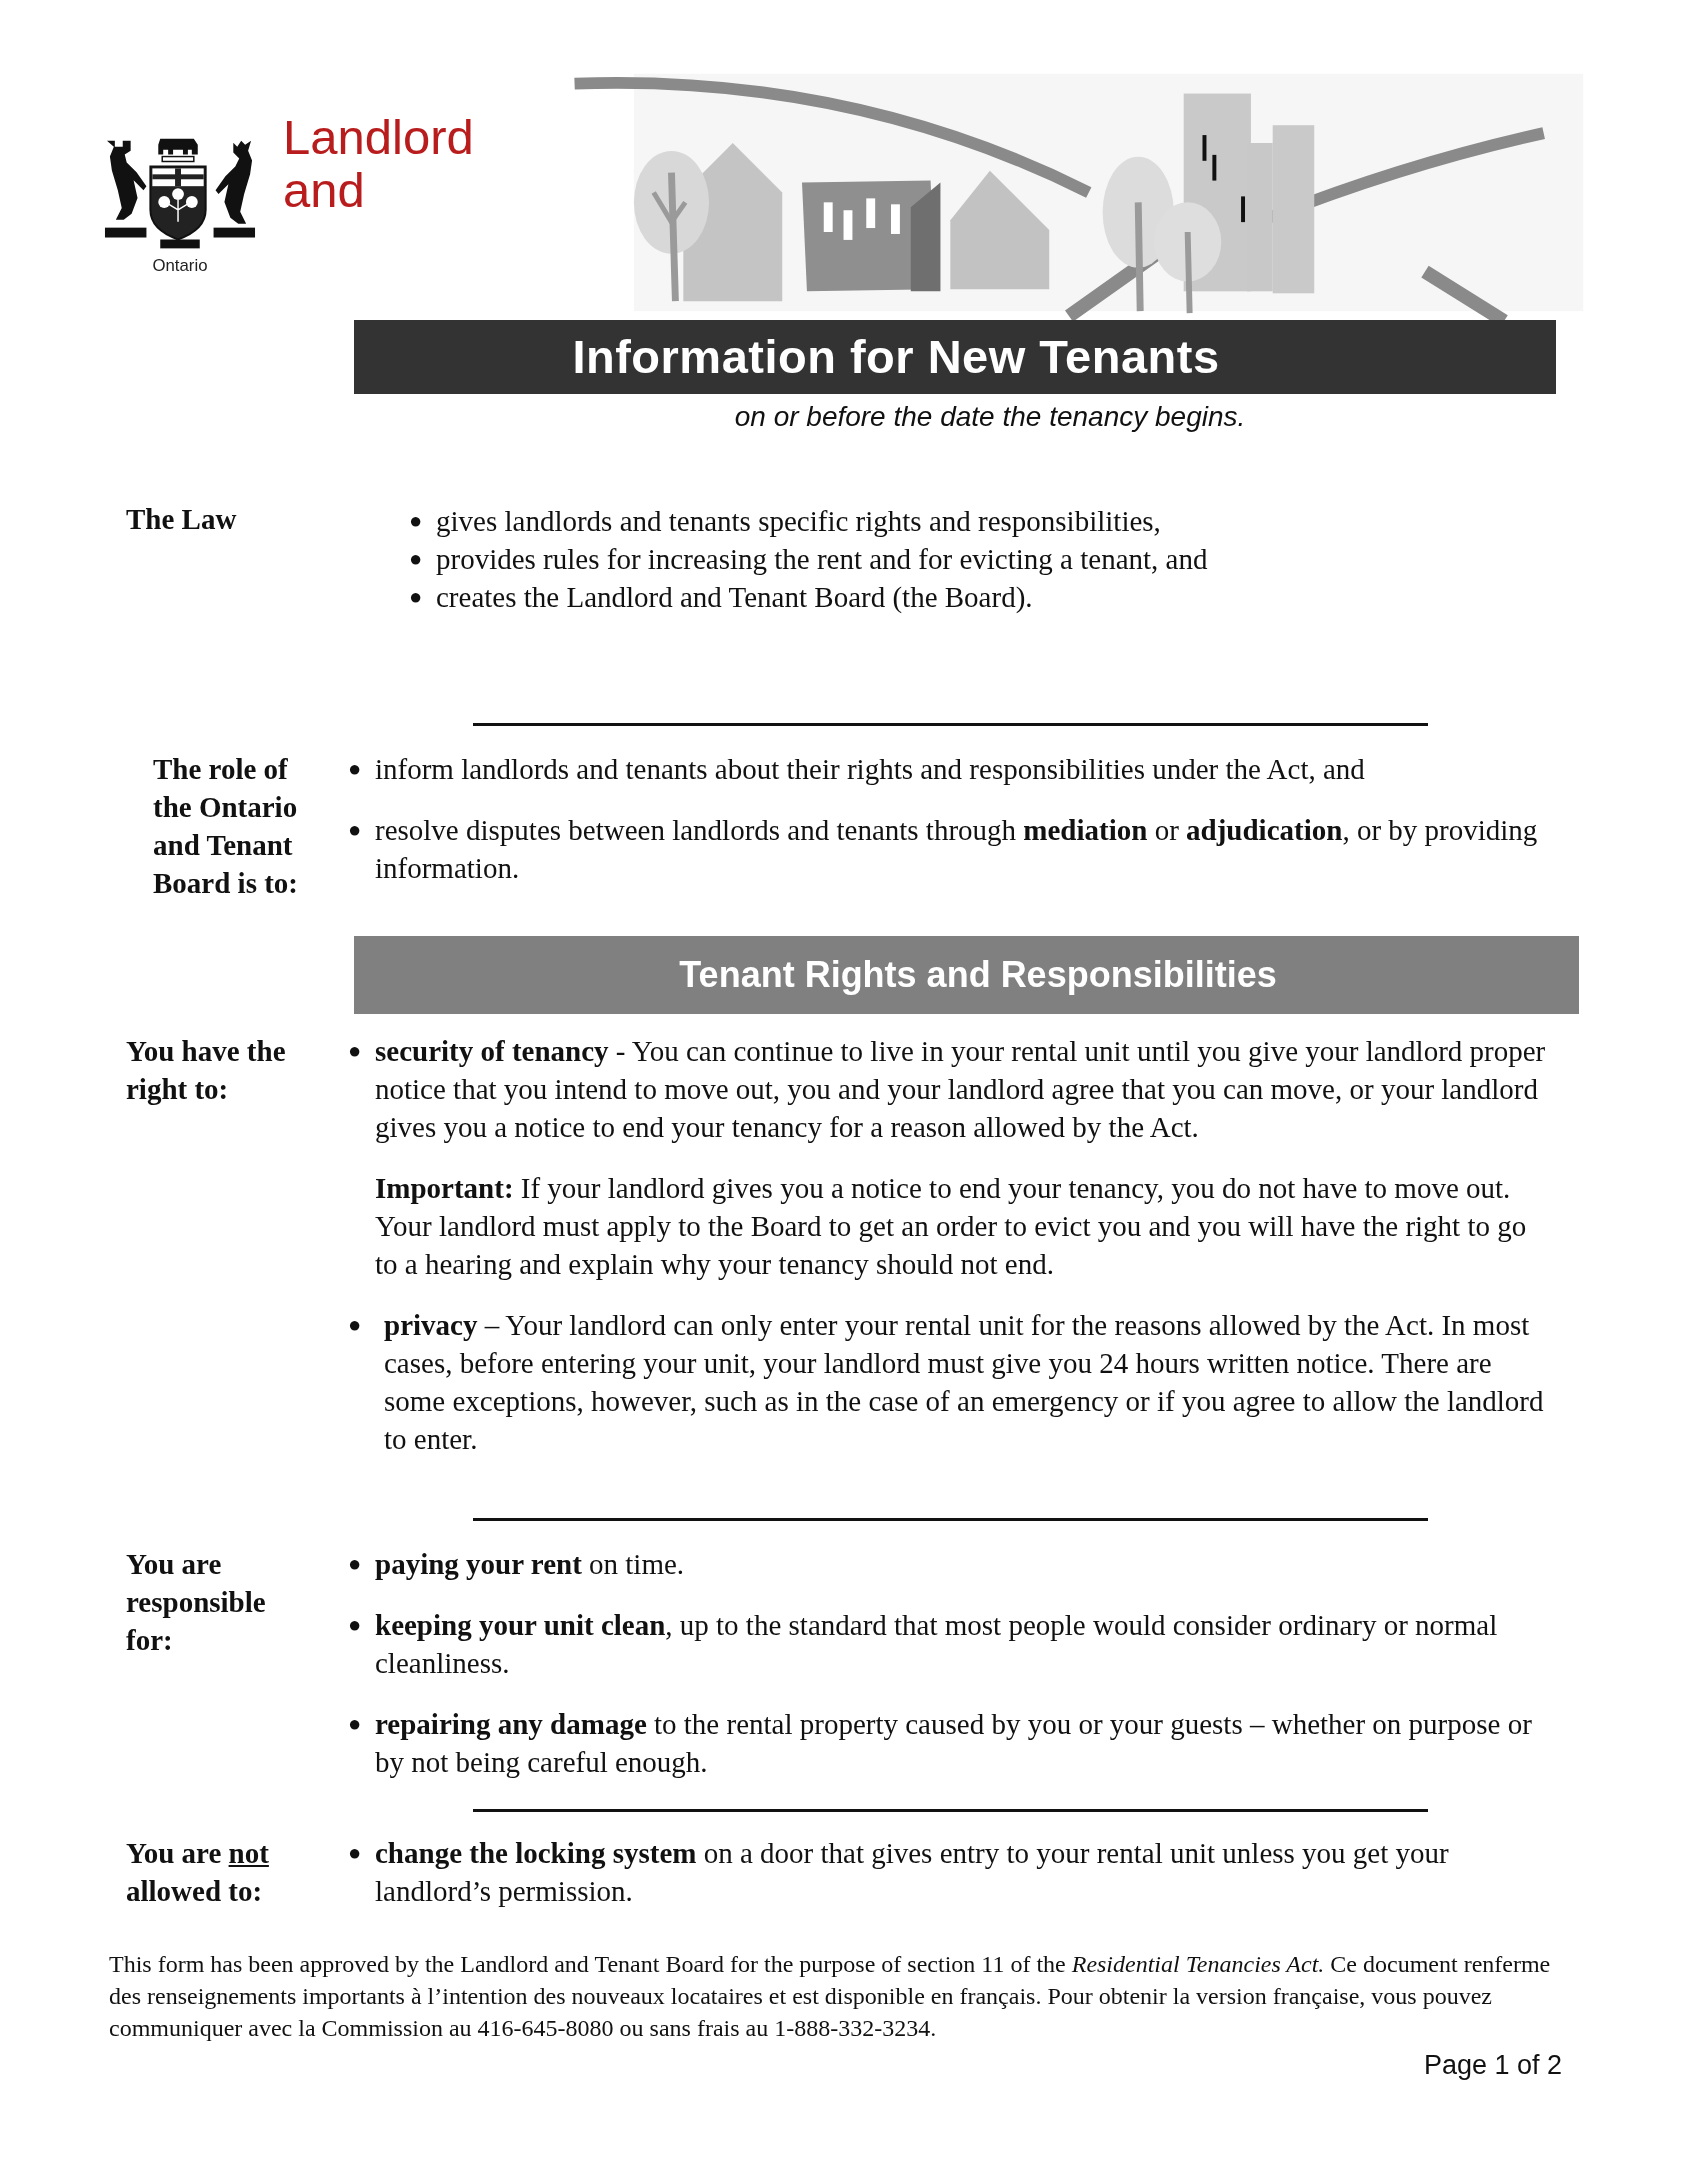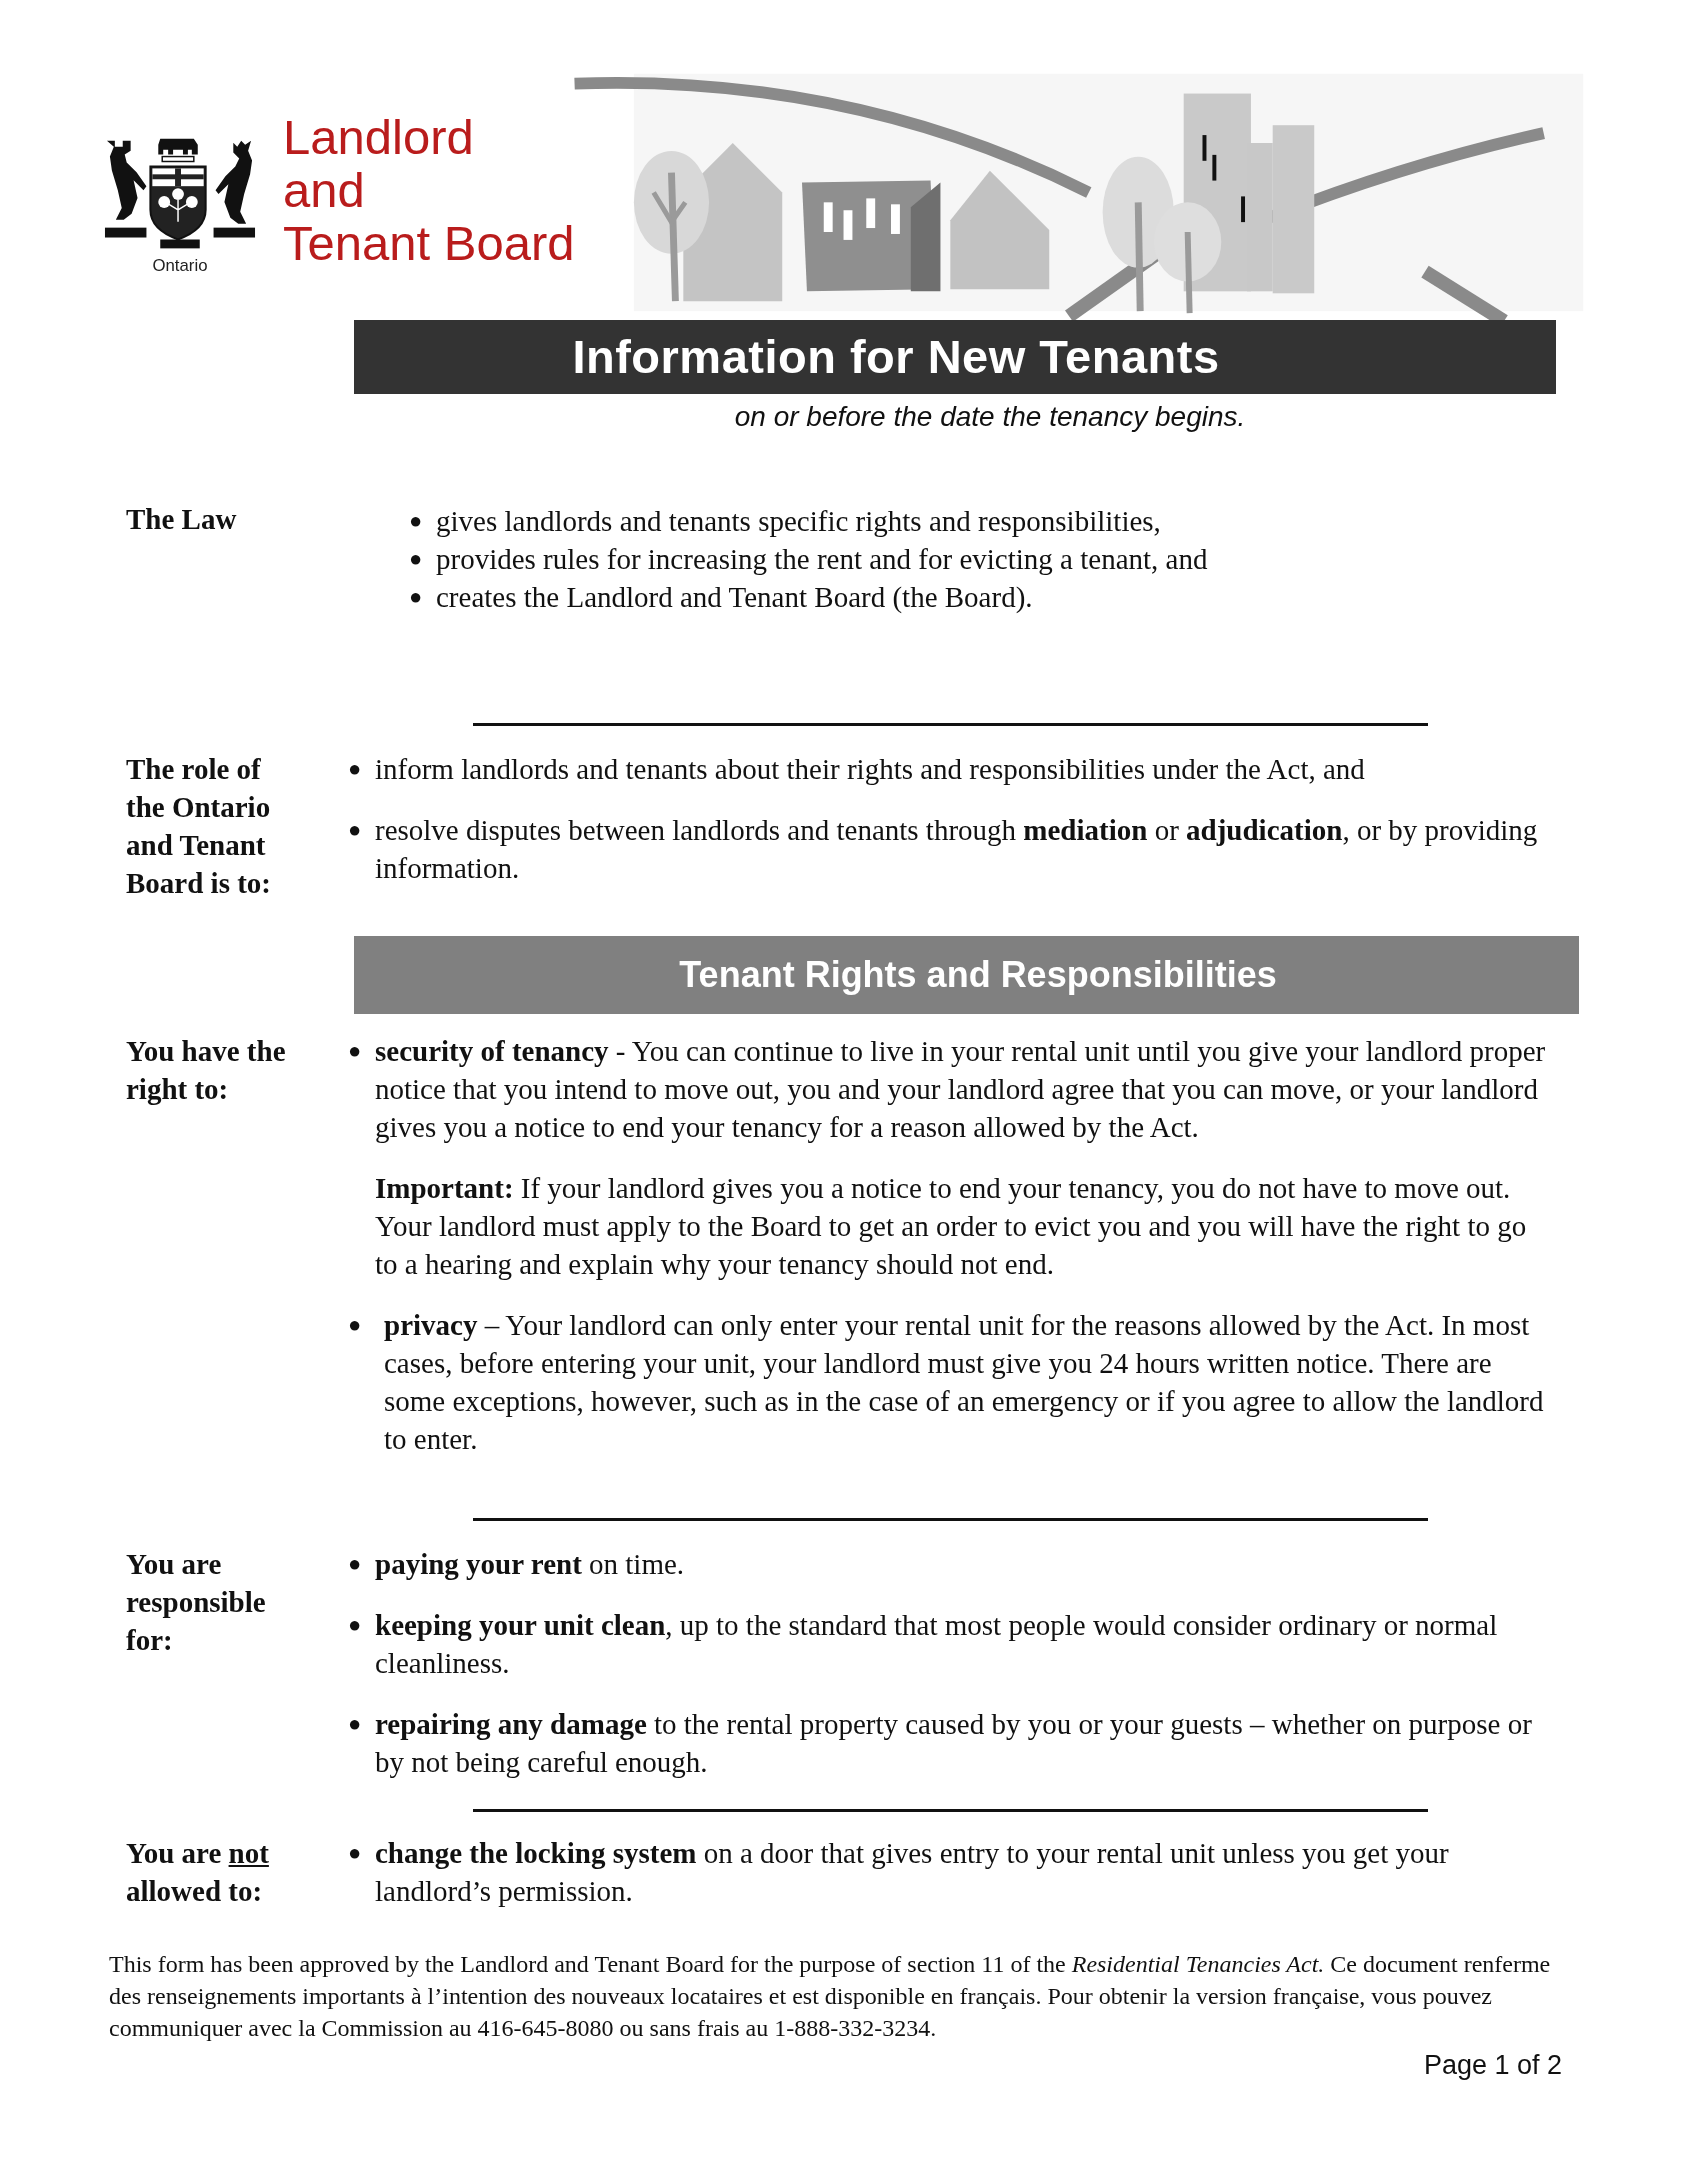--- a/index.html
+++ b/index.html
@@ -54,21 +54,20 @@
     <rect x="2" y="108" width="42" height="10" fill="#111"></rect>
     <rect x="112" y="108" width="42" height="10" fill="#111"></rect>
     <rect x="58" y="120" width="40" height="9" fill="#111"></rect>
     <text x="78" y="152" font-family="Liberation Sans, sans-serif" font-size="17" text-anchor="middle" fill="#222">Ontario</text>
   </svg>
 </div>
 
 <div class="abs" id="brand">
   <div>Landlord</div>
   <div>and</div>
-  <div>Tenant Board</div>
 </div>
 
 <div class="abs" id="banner">
   <svg width="1030" height="267" viewBox="0 0 1040 270">
 
     <rect x="80" y="20" width="960" height="240" fill="#f6f6f6"></rect>
 
     <path d="M20 30 Q300 20 540 140" stroke="#8a8a8a" stroke-width="12" fill="none"></path>
     <path d="M640 200 Q820 120 1000 80" stroke="#8a8a8a" stroke-width="12" fill="none"></path>
 
@@ -112,21 +111,21 @@
 <div class="label" style="top:500px;">The Law</div>
 <div class="body" style="top:500px;">
   <ul class="bullet-list indent-list" style="margin-top:2px;">
     <li><span class="dot">●</span><span>gives landlords and tenants specific rights and responsibilities,</span></li>
     <li><span class="dot">●</span><span>provides rules for increasing the rent and for evicting a tenant, and</span></li>
     <li><span class="dot">●</span><span>creates the Landlord and Tenant Board (the Board).</span></li>
   </ul>
 </div>
 <div class="rule" style="top:723px;"></div>
 
-<div class="label" style="top:750px;">
+<div class="label" style="top:750px;margin-left:27px;">
   <div>The role of</div>
   <div>the Ontario</div>
   <div>and Tenant</div>
   <div>Board is to:</div>
 </div>
 <div class="body" style="top:750px; left:348px;">
   <ul class="bullet-list">
     <li><span class="dot">●</span><span>inform landlords and tenants about their rights and responsibilities under the Act, and</span></li>
     <li class="" style="margin-top:23px;"><span class="dot">●</span><span>resolve disputes between landlords and tenants through </span><b>mediation</b><span> or </span><b>adjudication</b><span>, or by providing information.</span></li>
   </ul>

